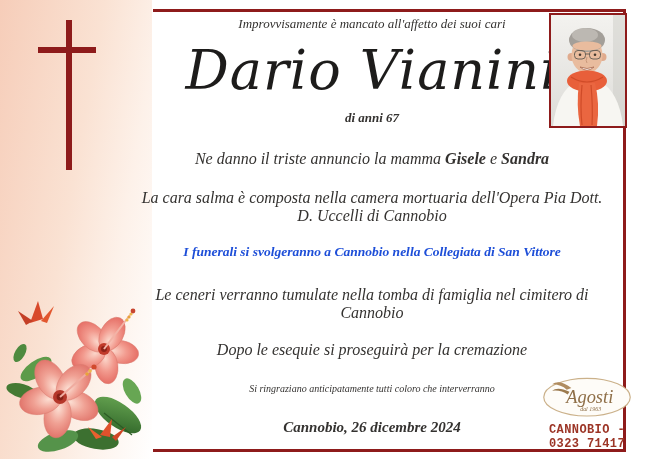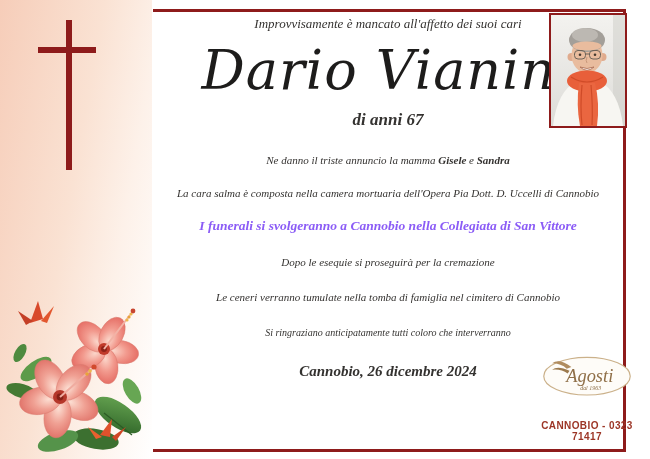--- a/index.html
+++ b/index.html
@@ -17,45 +17,45 @@
     position:absolute;left:153px;top:9px;width:470px;height:437px;
     border:3px solid #8e1b1b;border-left:none;z-index:3;pointer-events:none;
   }
   .flowers{position:absolute;left:0;top:295px;width:160px;height:164px;z-index:2;}
   .photo{
     position:absolute;left:549px;top:13px;width:78px;height:115px;
     border:2px solid #8e1b1b;box-sizing:border-box;background:#ededeb;z-index:4;
   }
   .photo svg{display:block;width:100%;height:100%;}
   .content{
-    position:absolute;left:153px;top:10px;width:470px;z-index:3;
+    position:absolute;left:137px;top:10px;width:470px;z-index:3;
     text-align:center;color:#343230;font-style:italic;
   }
   .opening{font-size:13px;margin-top:6px;}
   .name{
     font-size:54px;line-height:1.15;margin-top:8px;letter-spacing:1px;
     font-family:"DejaVu Serif","Liberation Serif",serif;color:#1d1c1b;
   }
-  .age{font-size:17px;font-weight:bold;margin-top:8px;}
-  .line{font-size:11px;margin-top:0;}
+  .age{font-size:13px;font-weight:bold;margin-top:8px;}
+  .line{font-size:16px;margin-top:0;}
   .announce{margin-top:24px;}
   .mortuary{margin-top:21px;text-align:center;}
-  .funeral{font-weight:bold;font-size:13.5px;line-height:1.55;margin-top:17px;color:#8b5cf6;}
+  .funeral{font-weight:bold;font-size:13.5px;line-height:1.55;margin-top:17px;color:#1d4ed8;}
   .cremation{margin-top:19px;}
   .ashes{margin-top:23px;}
   .thanks{font-size:10px;margin-top:24px;}
   .dateline{font-size:15px;font-weight:bold;margin-top:25px;}
   .b{font-weight:bold;}
   .logo{
-    position:absolute;right:13px;bottom:17px;width:100px;z-index:4;text-align:center;
+    position:absolute;right:13px;bottom:8px;width:100px;z-index:4;text-align:center;
   }
   .logo svg{display:block;width:100px;height:46px;margin:0 auto;}
   .logo-contact{
-    font-size:10px;color:#9c3526;letter-spacing:.4px;font-weight:bold;
-    font-style:normal;margin-top:19px;font-family:Liberation Sans, sans-serif;
+    font-size:12px;color:#9c3526;letter-spacing:.4px;font-weight:bold;
+    font-style:normal;margin-top:1px;font-family:Liberation Mono, monospace;
   }
 </style>
 </head>
 <body>
 
 <div class="card">
 
   <div class="left-strip">
     <div class="cross-v"></div>
     <div class="cross-h"></div>
@@ -195,22 +195,22 @@
     <div class="age">di anni 67</div>
 
     <div class="line announce"><span>Ne danno il triste annuncio la mamma </span><span class="b">Gisele</span><span> e </span><span class="b">Sandra</span></div>
 
     <div class="line mortuary">La cara salma è composta nella camera mortuaria dell'Opera Pia Dott. D. Uccelli di Cannobio</div>
 
     <div class="funeral">
       <div>I funerali si svolgeranno a Cannobio nella Collegiata di San Vittore</div>
     </div>
 
+    <div class="line ashes">Le ceneri verranno tumulate nella tomba di famiglia nel cimitero di Cannobio</div>
     <div class="line cremation">Dopo le esequie si proseguirà per la cremazione</div>
-    <div class="line ashes">Le ceneri verranno tumulate nella tomba di famiglia nel cimitero di Cannobio</div>
     <div class="thanks">Si ringraziano anticipatamente tutti coloro che interverranno</div>
     <div class="dateline">Cannobio, 26 dicembre 2024</div>
 
   </div>
 
   <div class="logo">
     <svg viewBox="0 0 100 50" xmlns="http://www.w3.org/2000/svg" aria-hidden="true">
       <ellipse cx="50" cy="23" rx="47" ry="20.5" fill="#fefcf8" stroke="#cbb18a" stroke-width="1.3"></ellipse>
       <g>
         <path d="M33 13 Q20 3 12 9 Q22 9 28 15 Z" fill="#b08c5f"></path>

